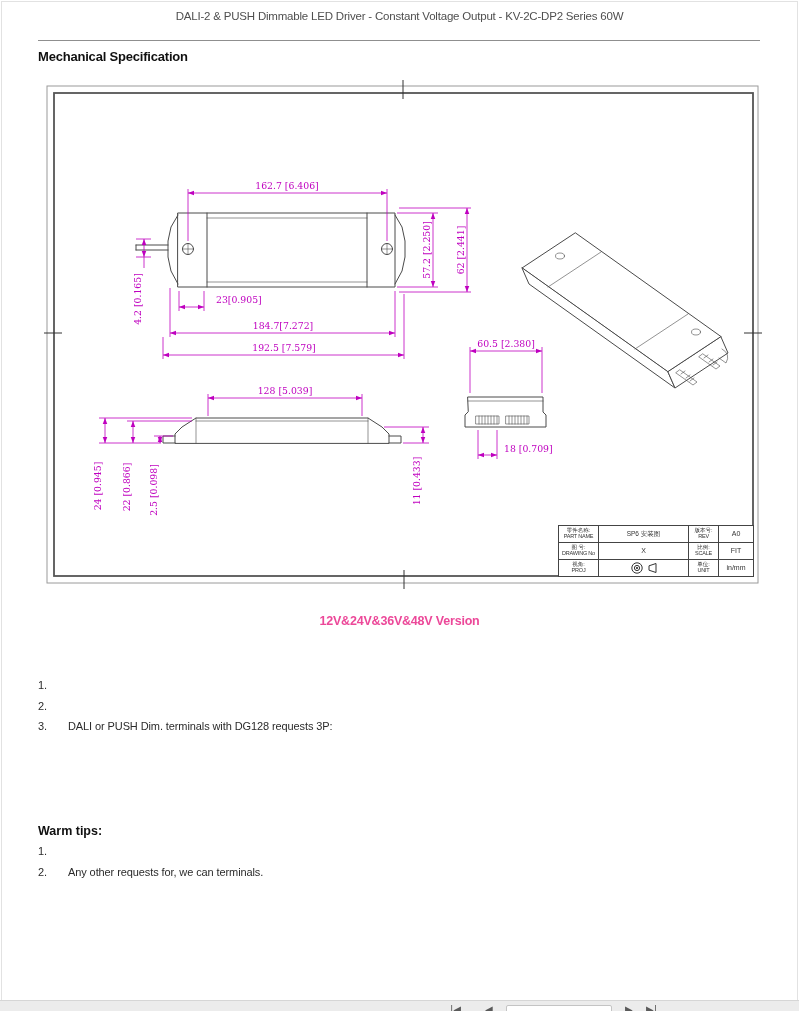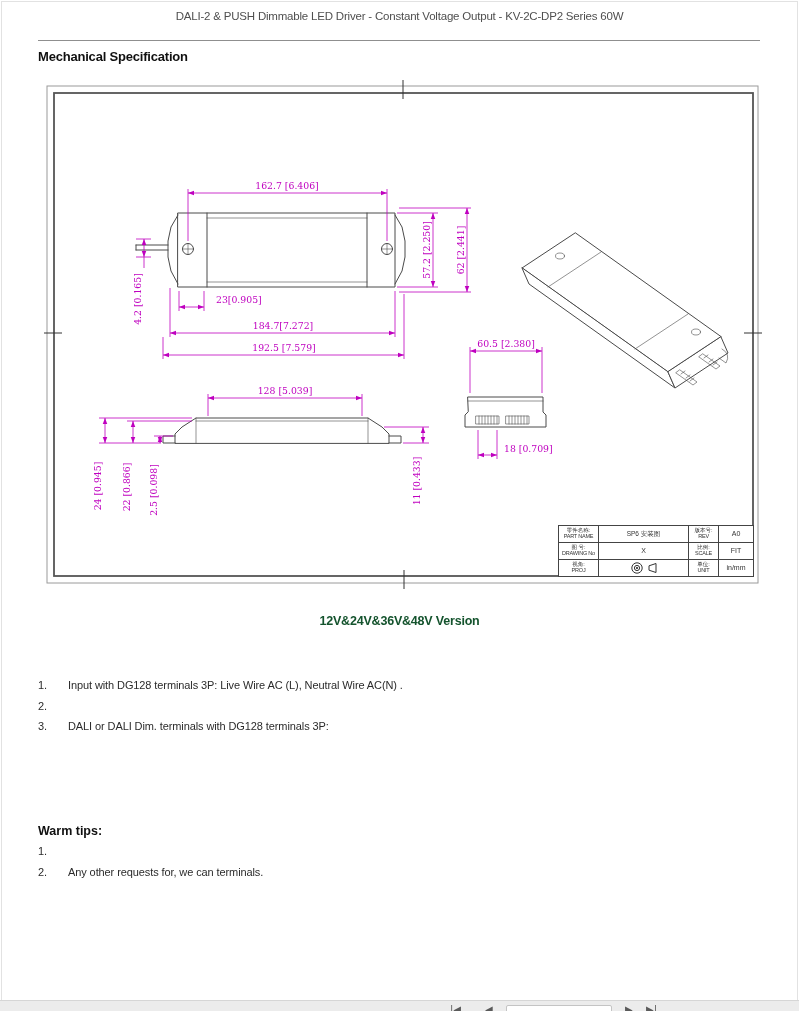--- a/index.html
+++ b/index.html
@@ -30,21 +30,21 @@
            border-right:1px solid #444;border-bottom:1px solid #444;overflow:hidden;line-height:1.05;}
   .tb-cell.lastcol{border-right:none;}
   .tb-cell.lastrow{border-bottom:none;}
   .tb-cn{font-size:5.5px;}
   .tb-en{font-size:5.5px;letter-spacing:-0.2px;}
   .tb-val{font-size:7px;}
   .tb-val.small{font-size:6.5px;}
   .tb-sym{flex-direction:row;gap:4px;}
 
   .version-label{position:absolute;top:614px;left:0;width:799px;text-align:center;
-                 font-size:12.5px;font-weight:bold;color:#14532d;letter-spacing:-0.2px;}
+                 font-size:12.5px;font-weight:bold;color:#ec4899;letter-spacing:-0.2px;}
 
   .notes{position:absolute;left:38px;top:679px;width:724px;}
   .note-row{display:flex;height:20.5px;align-items:flex-start;font-size:11px;color:#2b2b2b;letter-spacing:-0.1px;}
   .note-num{width:30px;flex:0 0 30px;}
   .warm{position:absolute;left:38px;top:824px;width:724px;}
   .warm-head{font-size:12.5px;font-weight:bold;color:#101010;height:21px;}
   .warm .note-row{height:21px;}
 
   .pager{position:absolute;left:0;top:1000px;width:799px;height:11px;background:#ececec;
          border-top:1px solid #d6d6d6;overflow:hidden;}
@@ -234,28 +234,27 @@
     <div class="tb-cell lastcol lastrow">
       <span class="tb-val">in/mm</span>
     </div>
   </div>
 
   <div class="version-label">12V&amp;24V&amp;36V&amp;48V Version</div>
 
   <div class="notes">
     <div class="note-row">
       <span class="note-num">1.</span>
-      <span>Input with DG128 terminals 3P: Live Wire AC (L), Neutral Wire AC(N) .</span>
     </div>
     <div class="note-row">
       <span class="note-num">2.</span>
     </div>
     <div class="note-row">
       <span class="note-num">3.</span>
-      <span>DALI or DALI Dim. terminals with DG128 terminals 3P:</span>
+      <span>DALI or PUSH Dim. terminals with DG128 requests 3P:</span>
     </div>
   </div>
 
   <div class="warm">
     <div class="warm-head">Warm tips:</div>
     <div class="note-row">
       <span class="note-num">1.</span>
     </div>
     <div class="note-row">
       <span class="note-num">2.</span>

